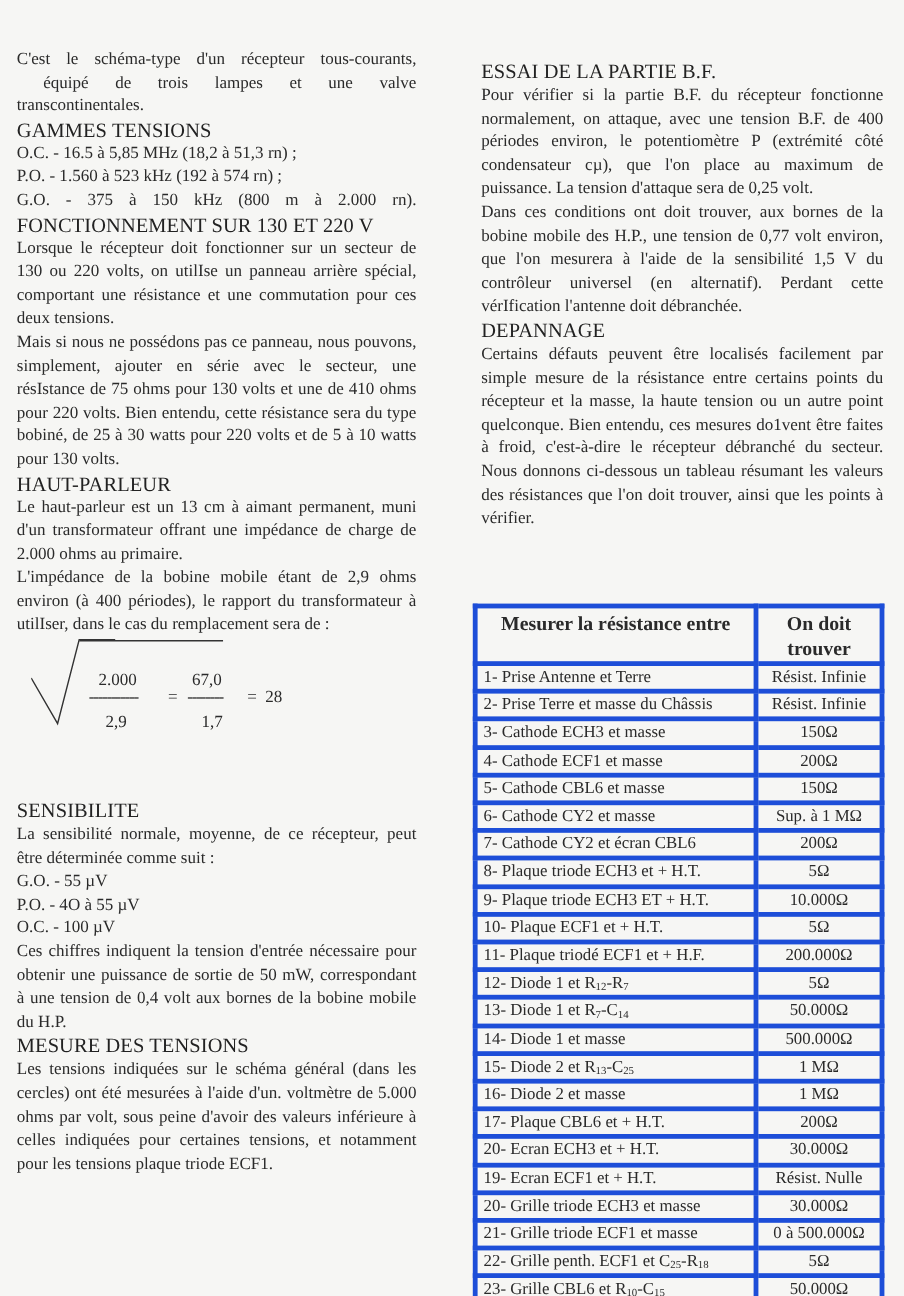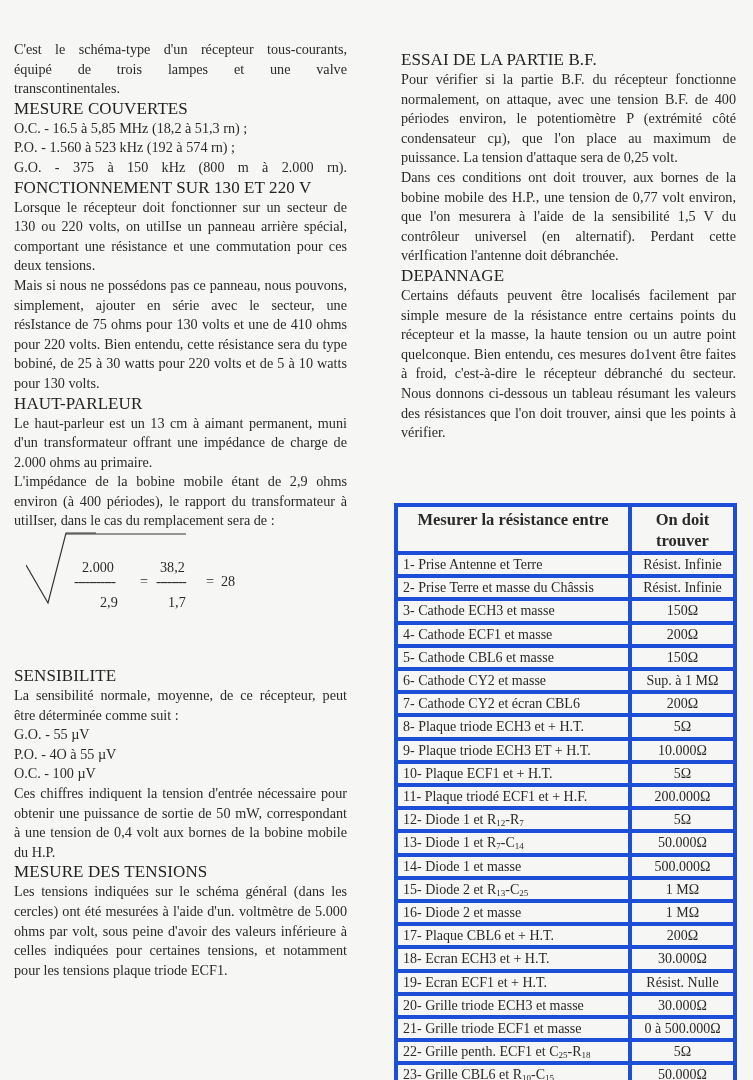--- a/index.html
+++ b/index.html
@@ -38,24 +38,24 @@
   #res-table td.c2 { text-align: center; white-space: nowrap; }
   #res-table td.c1 { white-space: nowrap; }
   #res-table td.c1.wrap { white-space: normal; }
   sub { font-size: 9px; vertical-align: -2px; line-height: 0; }
 </style>
 </head>
 <body>
 
 <div id="col-left" class="col" style="top:40px;">
   <p class="justall">C'est le schéma-type d'un récepteur tous-courants,</p>
-  <p class="justall" style="word-spacing:18px;">équipé de trois lampes et une valve</p>
+  <p class="justall" style="word-spacing:18px;margin-left:22px;">équipé de trois lampes et une valve</p>
   <p>transcontinentales.</p>
 
-  <h2>MESURE COUVERTES</h2>
+  <h2>GAMMES TENSIONS</h2>
   <p>O.C. - 16.5 à 5,85 MHz (18,2 à 51,3 rn) ;</p>
   <p>P.O. - 1.560 à 523 kHz (192 à 574 rn) ;</p>
   <p class="justall">G.O. - 375 à 150 kHz (800 m à 2.000 rn).</p>
 
   <h2>FONCTIONNEMENT SUR 130 ET 220 V</h2>
   <p class="just">Lorsque le récepteur doit fonctionner sur un secteur de 130 ou 220 volts, on utilIse un panneau arrière spécial, comportant une résistance et une commutation pour ces deux tensions.</p>
   <p class="just">Mais si nous ne possédons pas ce panneau, nous pouvons, simplement, ajouter en série avec le secteur, une résIstance de 75 ohms pour 130 volts et une de 410 ohms pour 220 volts. Bien entendu, cette résistance sera du type bobiné, de 25 à 30 watts pour 220 volts et de 5 à 10 watts pour 130 volts.</p>
 
   <h2>HAUT-PARLEUR</h2>
   <p class="just">Le haut-parleur est un 13 cm à aimant permanent, muni d'un transformateur offrant une impédance de charge de 2.000 ohms au primaire.</p>
@@ -63,23 +63,23 @@
 
   <div class="formula">
     <svg width="70" height="75">
       <polyline points="0,34 22,72 40,2 360,2" fill="none" stroke="#333" stroke-width="1.2"></polyline>
     </svg>
     <svg width="120" height="4" style="left:52px;top:2px;position:absolute;">
       <line x1="0" y1="1" x2="120" y2="1" stroke="#333" stroke-width="1.2"></line>
     </svg>
     <span class="ftxt" style="left:68px;top:28px;">2.000</span>
     <span class="ftxt" style="left:60px;top:42px;letter-spacing:-1px;">-----------</span>
-    <span class="ftxt" style="left:86px;top:63px;text-align:right;">2,9</span>
+    <span class="ftxt" style="left:74px;top:63px;text-align:right;">2,9</span>
     <span class="ftxt" style="left:126px;top:42px;">=</span>
-    <span class="ftxt" style="left:146px;top:28px;">38,2</span>
+    <span class="ftxt" style="left:146px;top:28px;">67,0</span>
     <span class="ftxt" style="left:142px;top:42px;letter-spacing:-1px;">--------</span>
     <span class="ftxt" style="left:154px;top:63px;">1,7</span>
     <span class="ftxt" style="left:192px;top:42px;">=</span>
     <span class="ftxt" style="left:207px;top:42px;">28</span>
   </div>
 </div>
 
 <div class="col" style="left:14px;width:333px;top:666px;">
   <h2>SENSIBILITE</h2>
   <p class="just">La sensibilité normale, moyenne, de ce récepteur, peut être déterminée comme suit :</p>
@@ -171,21 +171,21 @@
       </tr>
       <tr>
         <td class="c1">16- Diode 2 et masse</td>
         <td class="c2">1 MΩ</td>
       </tr>
       <tr>
         <td class="c1">17- Plaque CBL6 et + H.T.</td>
         <td class="c2">200Ω</td>
       </tr>
       <tr>
-        <td class="c1">18- Ecran ECH3 et + H.T.</td>
+        <td class="c1">20- Ecran ECH3 et + H.T.</td>
         <td class="c2">30.000Ω</td>
       </tr>
       <tr>
         <td class="c1">19- Ecran ECF1 et + H.T.</td>
         <td class="c2">Résist. Nulle</td>
       </tr>
       <tr>
         <td class="c1">20- Grille triode ECH3 et masse</td>
         <td class="c2">30.000Ω</td>
       </tr>

